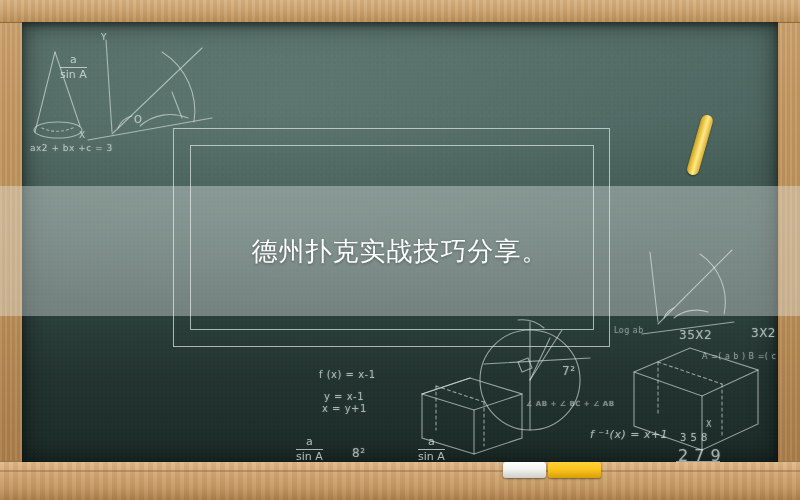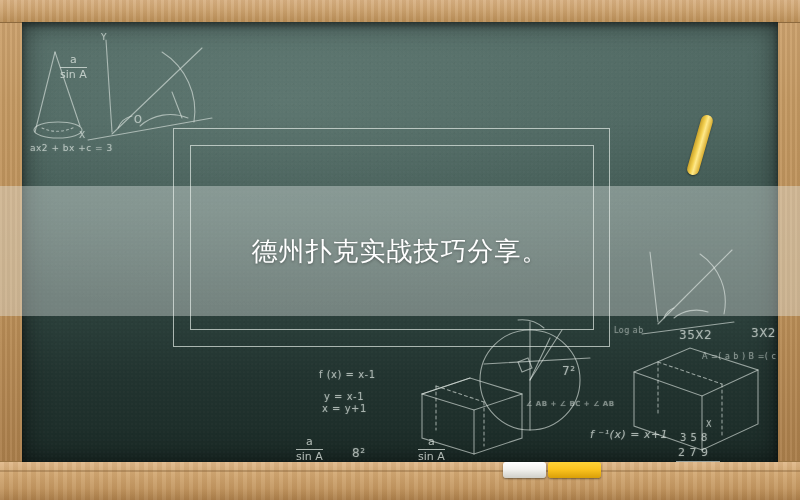--- a/index.html
+++ b/index.html
@@ -218,21 +218,21 @@
       <div class="ctext" style="left:504px;top:378px;font-size:7px;opacity:.5;font-weight:bold;">∠ AB + ∠ BC + ∠ AB</div>
 
       <div class="ctext" style="left:568px;top:406px;font-size:11px;font-style:italic;">f ⁻¹(x)  =  x+1</div>
 
       <div class="ctext" style="left:592px;top:304px;font-size:8px;opacity:.5;">Log ab</div>
       <div class="ctext" style="left:657px;top:306px;font-size:12px;">35X2</div>
       <div class="ctext" style="left:729px;top:304px;font-size:12px;">3X2</div>
       <div class="ctext" style="left:680px;top:330px;font-size:8px;opacity:.55;">A =( a b )  B =( c d )  C =( e f )</div>
       <div class="ctext" style="left:684px;top:398px;font-size:8px;">X</div>
       <div class="ctext" style="left:658px;top:410px;font-size:10px;">3 5 8</div>
-      <div class="ctext" style="left:656px;top:424px;font-size:11px;">2 7 9</div>
+      <div class="ctext" style="left:656px;top:424px;font-size:16px;">2 7 9</div>
       <div style="position:absolute;left:654px;top:439px;width:44px;height:1px;background:rgba(223,231,226,.65);"></div>
 
       <div class="chalk-stick chalk-yellow-board"></div>
     </div>
 
     <div class="deco-rect" style="left:151px;top:106px;width:435px;height:217px;"></div>
     <div class="deco-rect" style="left:168px;top:123px;width:402px;height:183px;"></div>
   </div>
 
   <div class="band"></div>

